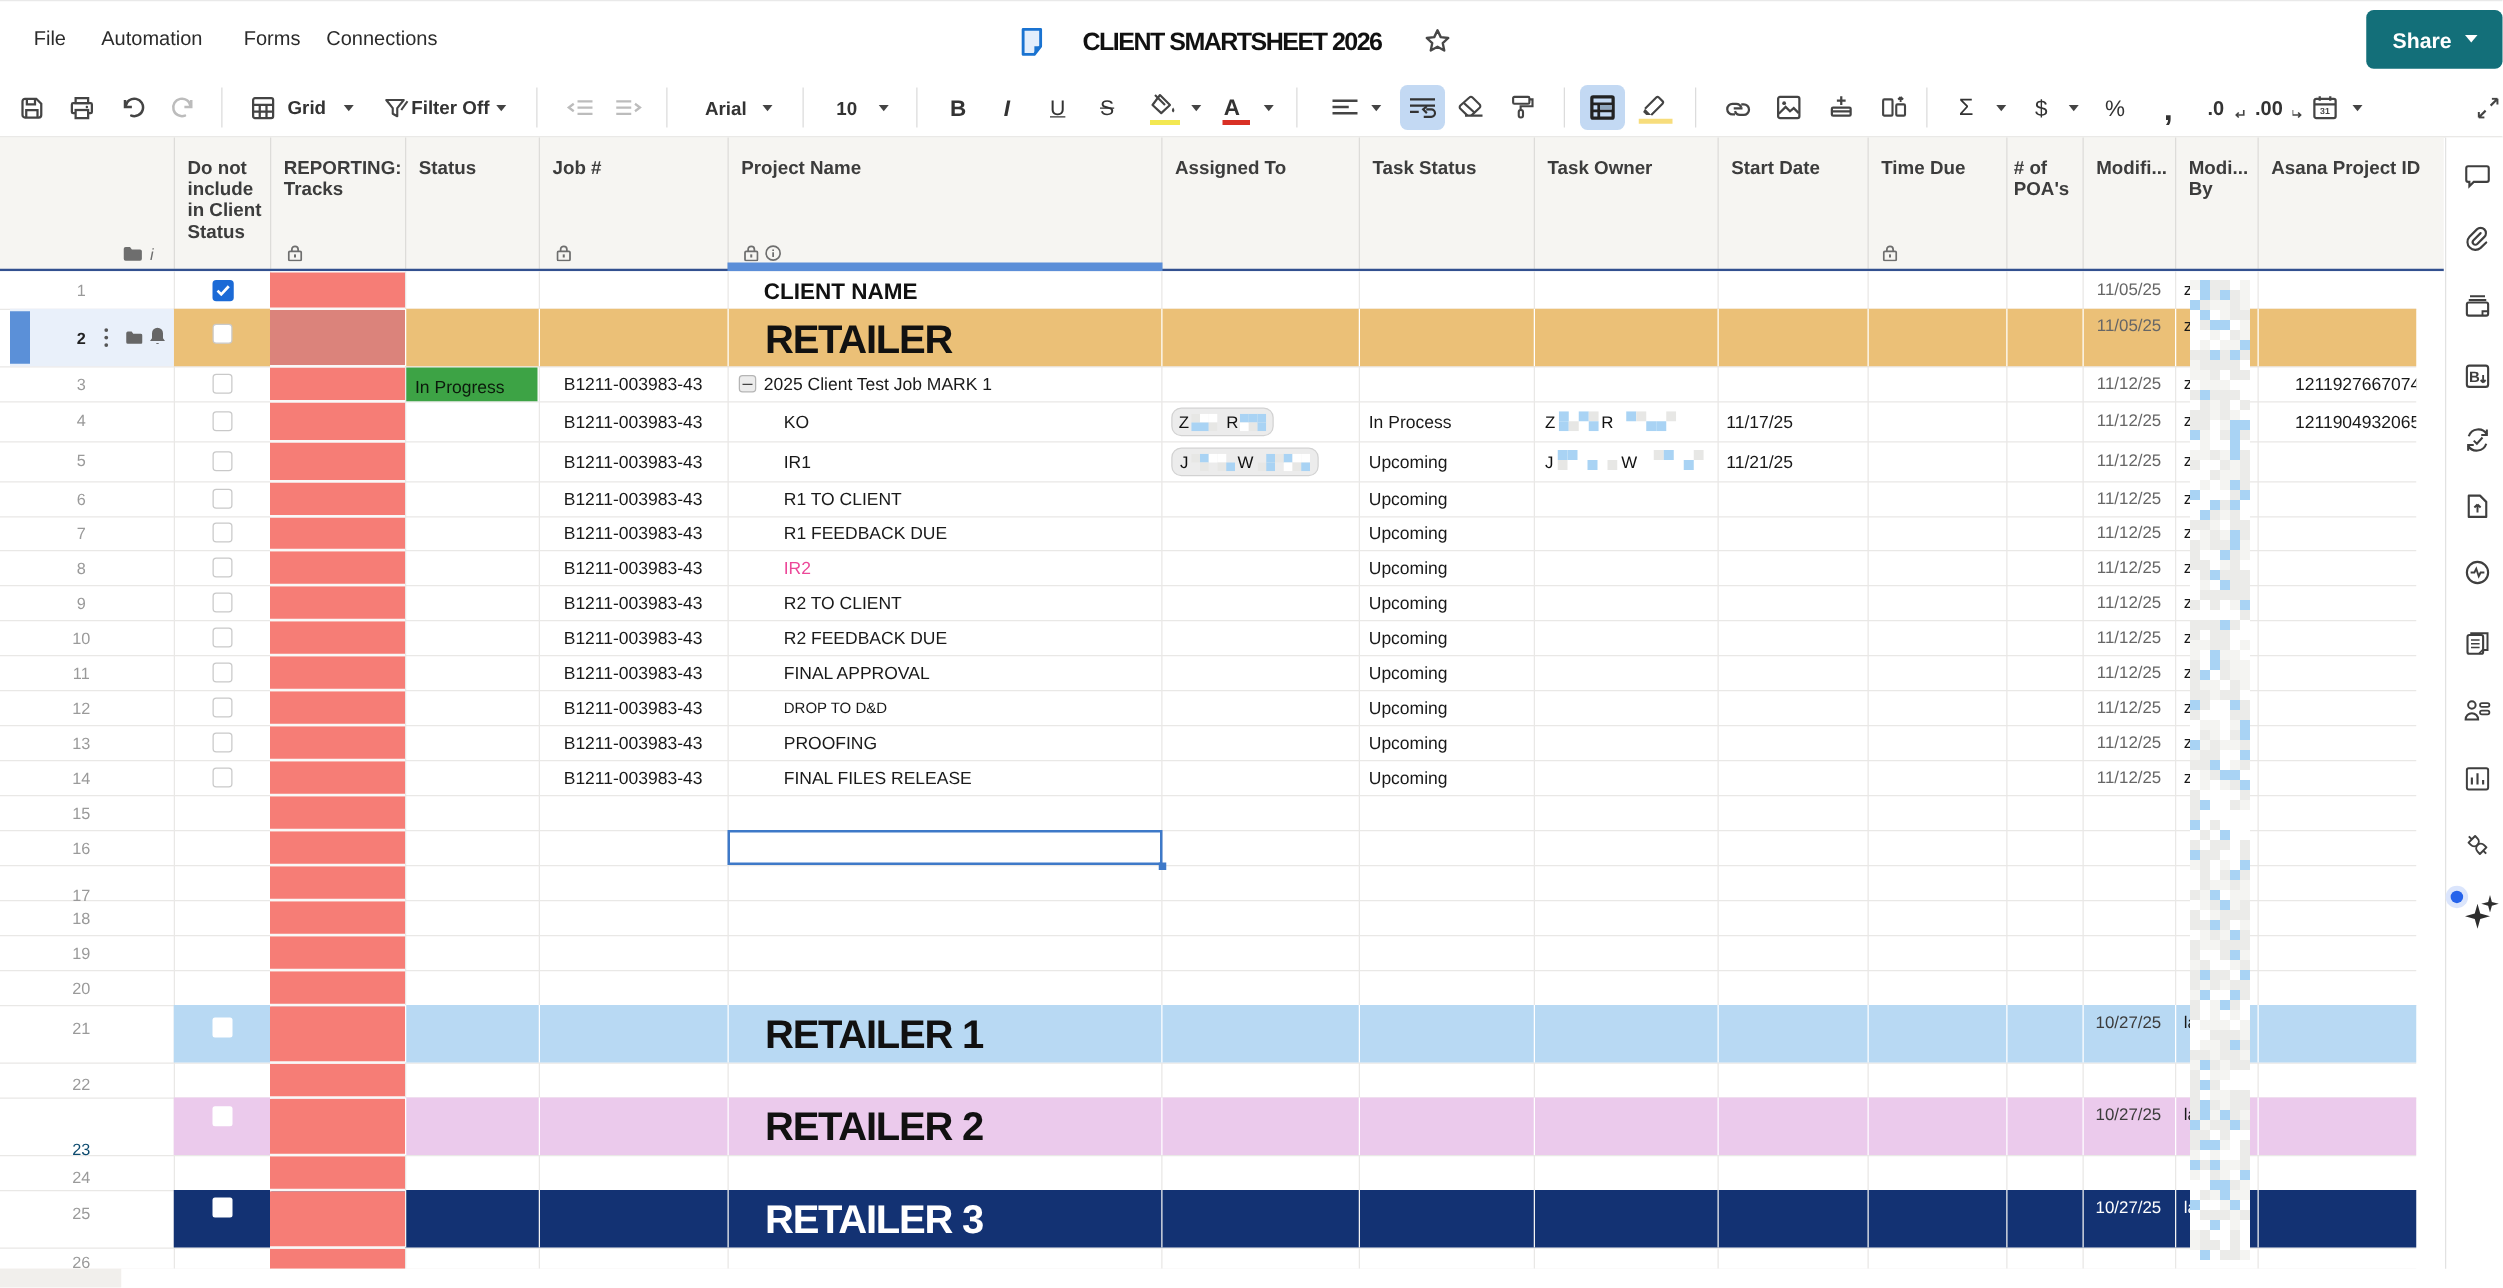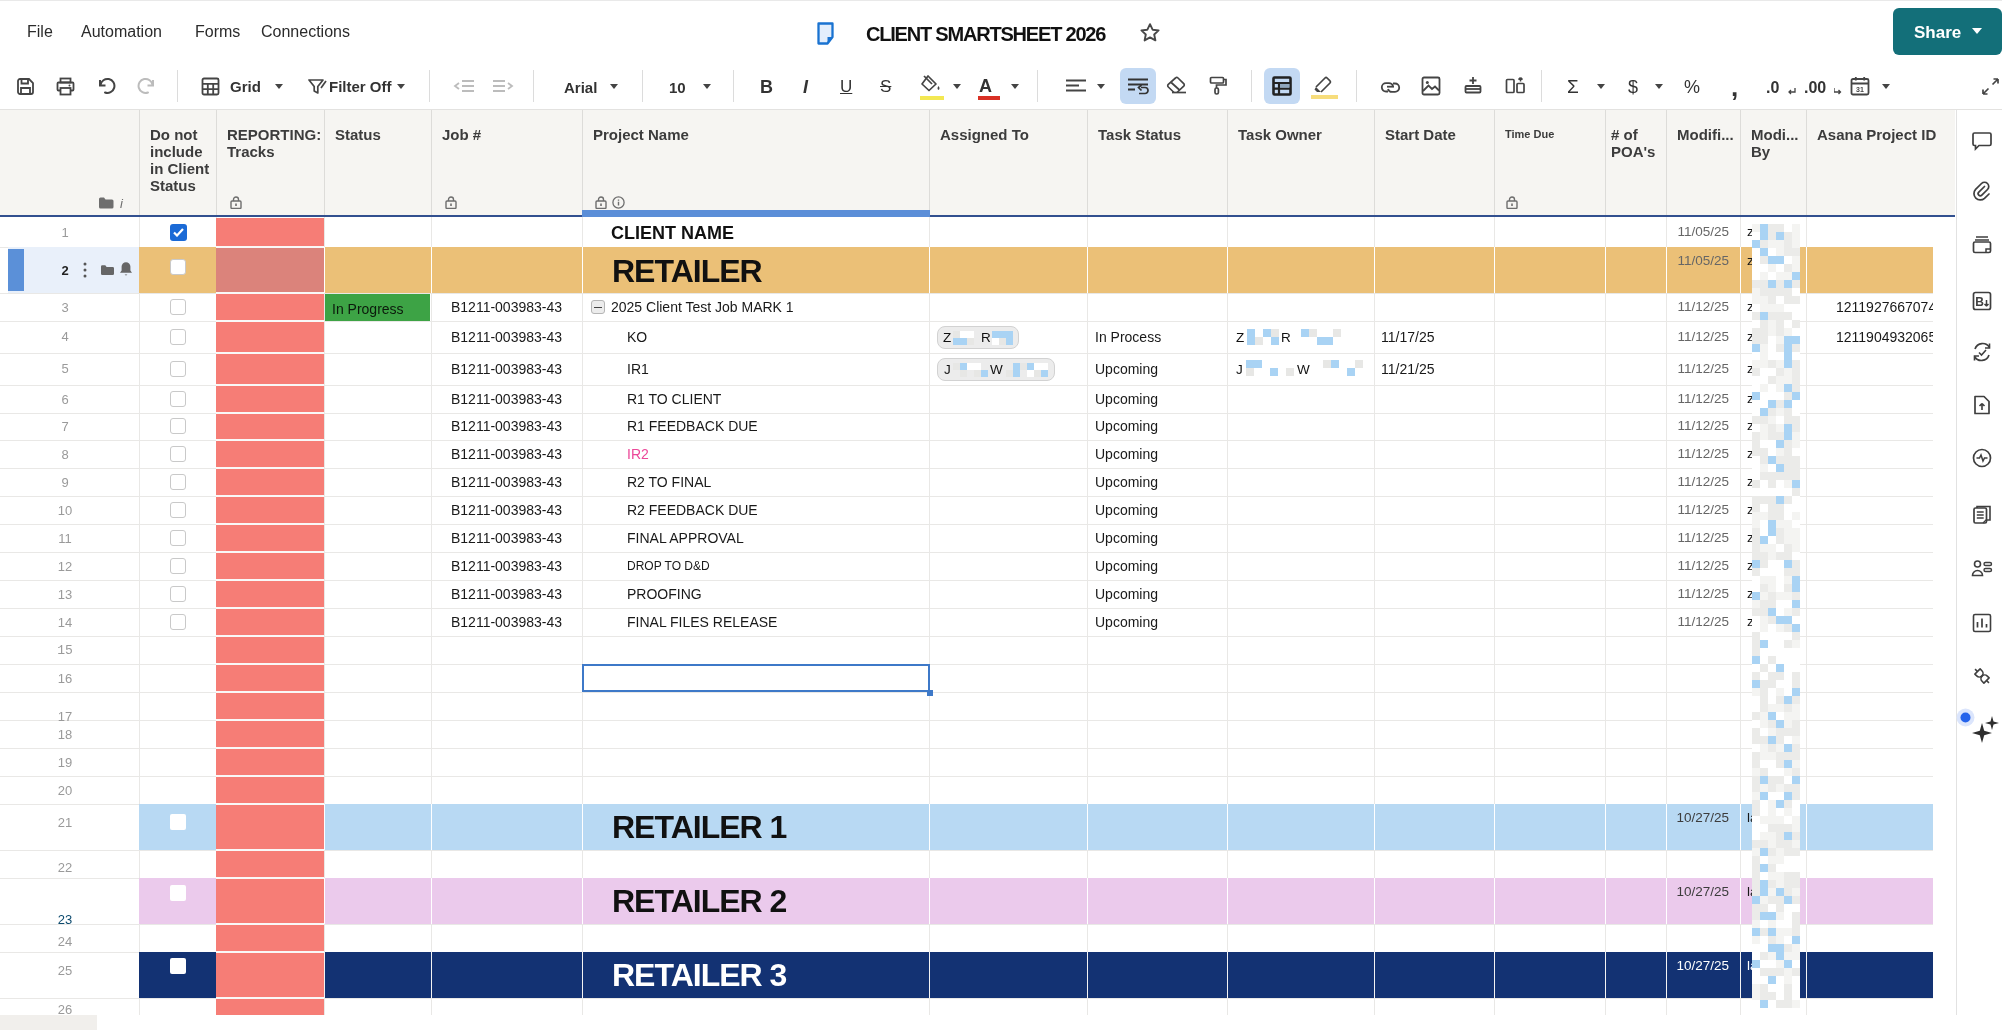--- a/index.html
+++ b/index.html
@@ -178,21 +178,21 @@
 <div style="position:absolute;left:1806px;top:110px;width:1px;height:105px;background:#dddcd9;"></div>
 <div style="position:absolute;left:150px;top:126px;font-size:15px;line-height:17px;color:#3c3c3c;font-weight:700;white-space:nowrap;">Do not<br>include<br>in Client<br>Status</div>
 <div style="position:absolute;left:227px;top:126px;font-size:15px;line-height:17px;color:#3c3c3c;font-weight:700;white-space:nowrap;">REPORTING:<br>Tracks</div>
 <div style="position:absolute;left:335px;top:126px;font-size:15px;line-height:17px;color:#3c3c3c;font-weight:700;white-space:nowrap;">Status</div>
 <div style="position:absolute;left:442px;top:126px;font-size:15px;line-height:17px;color:#3c3c3c;font-weight:700;white-space:nowrap;">Job #</div>
 <div style="position:absolute;left:593px;top:126px;font-size:15px;line-height:17px;color:#3c3c3c;font-weight:700;white-space:nowrap;">Project Name</div>
 <div style="position:absolute;left:940px;top:126px;font-size:15px;line-height:17px;color:#3c3c3c;font-weight:700;white-space:nowrap;">Assigned To</div>
 <div style="position:absolute;left:1098px;top:126px;font-size:15px;line-height:17px;color:#3c3c3c;font-weight:700;white-space:nowrap;">Task Status</div>
 <div style="position:absolute;left:1238px;top:126px;font-size:15px;line-height:17px;color:#3c3c3c;font-weight:700;white-space:nowrap;">Task Owner</div>
 <div style="position:absolute;left:1385px;top:126px;font-size:15px;line-height:17px;color:#3c3c3c;font-weight:700;white-space:nowrap;">Start Date</div>
-<div style="position:absolute;left:1505px;top:126px;font-size:11px;line-height:17px;color:#3c3c3c;font-weight:700;white-space:nowrap;">Time Due</div>
+<div style="position:absolute;left:1505px;top:126px;font-size:15px;line-height:17px;color:#3c3c3c;font-weight:700;white-space:nowrap;">Time Due</div>
 <div style="position:absolute;left:1611px;top:126px;font-size:15px;line-height:17px;color:#3c3c3c;font-weight:700;white-space:nowrap;"># of<br>POA's</div>
 <div style="position:absolute;left:1677px;top:126px;font-size:15px;line-height:17px;color:#3c3c3c;font-weight:700;white-space:nowrap;">Modifi...</div>
 <div style="position:absolute;left:1751px;top:126px;font-size:15px;line-height:17px;color:#3c3c3c;font-weight:700;white-space:nowrap;">Modi...<br>By</div>
 <div style="position:absolute;left:1817px;top:126px;font-size:15px;line-height:17px;color:#3c3c3c;font-weight:700;white-space:nowrap;">Asana Project ID</div>
 <svg style="position:absolute;left:98px;top:196px;" width="16" height="13" viewBox="0 0 16 13" fill="none">
       <path d="M1 3 a1.5 1.5 0 0 1 1.5-1.5 H6 l1.5 2 H14 a1.5 1.5 0 0 1 1.5 1.5 V11 a1.5 1.5 0 0 1 -1.5 1.5 H2.5 A1.5 1.5 0 0 1 1 11 Z" fill="#6e6e6e"></path>
     </svg>
 <div style="position:absolute;left:120px;top:195px;font-size:13px;line-height:17px;color:#6e6e6e;font-weight:400;white-space:nowrap;"><i>i</i></div>
 <svg style="position:absolute;left:230px;top:196px;" width="12" height="13" viewBox="0 0 12 13" fill="none">
       <rect x="1" y="5" width="10" height="7.5" rx="1" stroke="#6e6e6e" stroke-width="1.4"></rect>
@@ -378,21 +378,21 @@
 <div style="position:absolute;left:0px;top:360px;font-size:13px;line-height:17px;color:#9a9a9a;font-weight:400;white-space:nowrap;left:40px;width:50px;text-align:center;">5</div>
 <div style="position:absolute;left:0px;top:391px;font-size:13px;line-height:17px;color:#9a9a9a;font-weight:400;white-space:nowrap;left:40px;width:50px;text-align:center;">6</div>
 <div style="position:absolute;left:0px;top:418px;font-size:13px;line-height:17px;color:#9a9a9a;font-weight:400;white-space:nowrap;left:40px;width:50px;text-align:center;">7</div>
 <div style="position:absolute;left:0px;top:446px;font-size:13px;line-height:17px;color:#9a9a9a;font-weight:400;white-space:nowrap;left:40px;width:50px;text-align:center;">8</div>
 <div style="position:absolute;left:0px;top:474px;font-size:13px;line-height:17px;color:#9a9a9a;font-weight:400;white-space:nowrap;left:40px;width:50px;text-align:center;">9</div>
 <div style="position:absolute;left:0px;top:502px;font-size:13px;line-height:17px;color:#9a9a9a;font-weight:400;white-space:nowrap;left:40px;width:50px;text-align:center;">10</div>
 <div style="position:absolute;left:0px;top:530px;font-size:13px;line-height:17px;color:#9a9a9a;font-weight:400;white-space:nowrap;left:40px;width:50px;text-align:center;">11</div>
 <div style="position:absolute;left:0px;top:558px;font-size:13px;line-height:17px;color:#9a9a9a;font-weight:400;white-space:nowrap;left:40px;width:50px;text-align:center;">12</div>
 <div style="position:absolute;left:0px;top:586px;font-size:13px;line-height:17px;color:#9a9a9a;font-weight:400;white-space:nowrap;left:40px;width:50px;text-align:center;">13</div>
 <div style="position:absolute;left:0px;top:614px;font-size:13px;line-height:17px;color:#9a9a9a;font-weight:400;white-space:nowrap;left:40px;width:50px;text-align:center;">14</div>
-<div style="position:absolute;left:0px;top:642px;font-size:13px;line-height:17px;color:#9a9a9a;font-weight:400;white-space:nowrap;left:40px;width:50px;text-align:center;font-family:Liberation Mono, monospace;">15</div>
+<div style="position:absolute;left:0px;top:642px;font-size:13px;line-height:17px;color:#9a9a9a;font-weight:400;white-space:nowrap;left:40px;width:50px;text-align:center;">15</div>
 <div style="position:absolute;left:0px;top:670px;font-size:13px;line-height:17px;color:#9a9a9a;font-weight:400;white-space:nowrap;left:40px;width:50px;text-align:center;">16</div>
 <div style="position:absolute;left:0px;top:698px;font-size:13px;line-height:17px;color:#9a9a9a;font-weight:400;white-space:nowrap;left:40px;width:50px;text-align:center;margin-top:10px;">17</div>
 <div style="position:absolute;left:0px;top:726px;font-size:13px;line-height:17px;color:#9a9a9a;font-weight:400;white-space:nowrap;left:40px;width:50px;text-align:center;">18</div>
 <div style="position:absolute;left:0px;top:754px;font-size:13px;line-height:17px;color:#9a9a9a;font-weight:400;white-space:nowrap;left:40px;width:50px;text-align:center;">19</div>
 <div style="position:absolute;left:0px;top:782px;font-size:13px;line-height:17px;color:#9a9a9a;font-weight:400;white-space:nowrap;left:40px;width:50px;text-align:center;">20</div>
 <div style="position:absolute;left:0px;top:814px;font-size:13px;line-height:17px;color:#9a9a9a;font-weight:400;white-space:nowrap;left:40px;width:50px;text-align:center;">21</div>
 <div style="position:absolute;left:0px;top:859px;font-size:13px;line-height:17px;color:#9a9a9a;font-weight:400;white-space:nowrap;left:40px;width:50px;text-align:center;">22</div>
 <div style="position:absolute;left:0px;top:911px;font-size:13px;line-height:17px;color:#0c4a6e;font-weight:400;white-space:nowrap;left:40px;width:50px;text-align:center;">23</div>
 <div style="position:absolute;left:0px;top:933px;font-size:13px;line-height:17px;color:#9a9a9a;font-weight:400;white-space:nowrap;left:40px;width:50px;text-align:center;">24</div>
 <div style="position:absolute;left:0px;top:962px;font-size:13px;line-height:17px;color:#9a9a9a;font-weight:400;white-space:nowrap;left:40px;width:50px;text-align:center;">25</div>
@@ -433,21 +433,21 @@
 <div style="position:absolute;left:611px;top:222px;font-size:18px;line-height:22px;color:#111;font-weight:700;white-space:nowrap;">CLIENT NAME</div>
 <div style="position:absolute;left:612px;top:253px;font-size:32px;line-height:36px;color:#111;font-weight:700;white-space:nowrap;letter-spacing:-1px;">RETAILER</div>
 <div style="position:absolute;left:591px;top:300px;width:14px;height:14px;background:#ececec;border:1px solid #b5b5b5;border-radius:3px;"></div>
 <div style="position:absolute;left:594px;top:306.5px;width:8px;height:1.5px;background:#444;"></div>
 <div style="position:absolute;left:611px;top:298px;font-size:14px;line-height:18px;color:#191919;font-weight:400;white-space:nowrap;">2025 Client Test Job MARK 1</div>
 <div style="position:absolute;left:627px;top:328px;font-size:14px;line-height:18px;color:#191919;font-weight:400;white-space:nowrap;">KO</div>
 <div style="position:absolute;left:627px;top:360px;font-size:14px;line-height:18px;color:#191919;font-weight:400;white-space:nowrap;">IR1</div>
 <div style="position:absolute;left:627px;top:390px;font-size:14px;line-height:18px;color:#191919;font-weight:400;white-space:nowrap;">R1 TO CLIENT</div>
 <div style="position:absolute;left:627px;top:417px;font-size:14px;line-height:18px;color:#191919;font-weight:400;white-space:nowrap;">R1 FEEDBACK DUE</div>
 <div style="position:absolute;left:627px;top:445px;font-size:14px;line-height:18px;color:#ec4899;font-weight:400;white-space:nowrap;">IR2</div>
-<div style="position:absolute;left:627px;top:473px;font-size:14px;line-height:18px;color:#191919;font-weight:400;white-space:nowrap;">R2 TO FINAL</div>
+<div style="position:absolute;left:627px;top:473px;font-size:14px;line-height:18px;color:#191919;font-weight:400;white-space:nowrap;">R2 TO CLIENT</div>
 <div style="position:absolute;left:627px;top:501px;font-size:14px;line-height:18px;color:#191919;font-weight:400;white-space:nowrap;">R2 FEEDBACK DUE</div>
 <div style="position:absolute;left:627px;top:529px;font-size:14px;line-height:18px;color:#191919;font-weight:400;white-space:nowrap;">FINAL APPROVAL</div>
 <div style="position:absolute;left:627px;top:557px;font-size:12px;line-height:18px;color:#191919;font-weight:400;white-space:nowrap;">DROP TO D&amp;D</div>
 <div style="position:absolute;left:627px;top:585px;font-size:14px;line-height:18px;color:#191919;font-weight:400;white-space:nowrap;">PROOFING</div>
 <div style="position:absolute;left:627px;top:613px;font-size:14px;line-height:18px;color:#191919;font-weight:400;white-space:nowrap;">FINAL FILES RELEASE</div>
 <div style="position:absolute;left:612px;top:809px;font-size:32px;line-height:36px;color:#111;font-weight:700;white-space:nowrap;letter-spacing:-1px;">RETAILER 1</div>
 <div style="position:absolute;left:612px;top:883px;font-size:32px;line-height:36px;color:#111;font-weight:700;white-space:nowrap;letter-spacing:-1px;">RETAILER 2</div>
 <div style="position:absolute;left:612px;top:957px;font-size:32px;line-height:36px;color:#ffffff;font-weight:700;white-space:nowrap;letter-spacing:-1px;">RETAILER 3</div>
 <div style="position:absolute;left:431px;top:298px;font-size:14px;line-height:18px;color:#191919;font-weight:400;white-space:nowrap;width:151px;text-align:center;left:431px;">B1211-003983-43</div>
 <div style="position:absolute;left:431px;top:328px;font-size:14px;line-height:18px;color:#191919;font-weight:400;white-space:nowrap;width:151px;text-align:center;left:431px;">B1211-003983-43</div>

